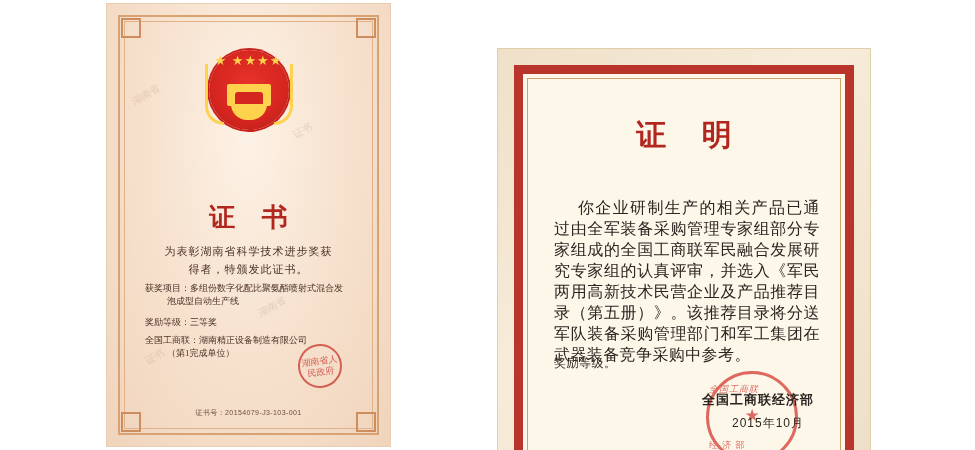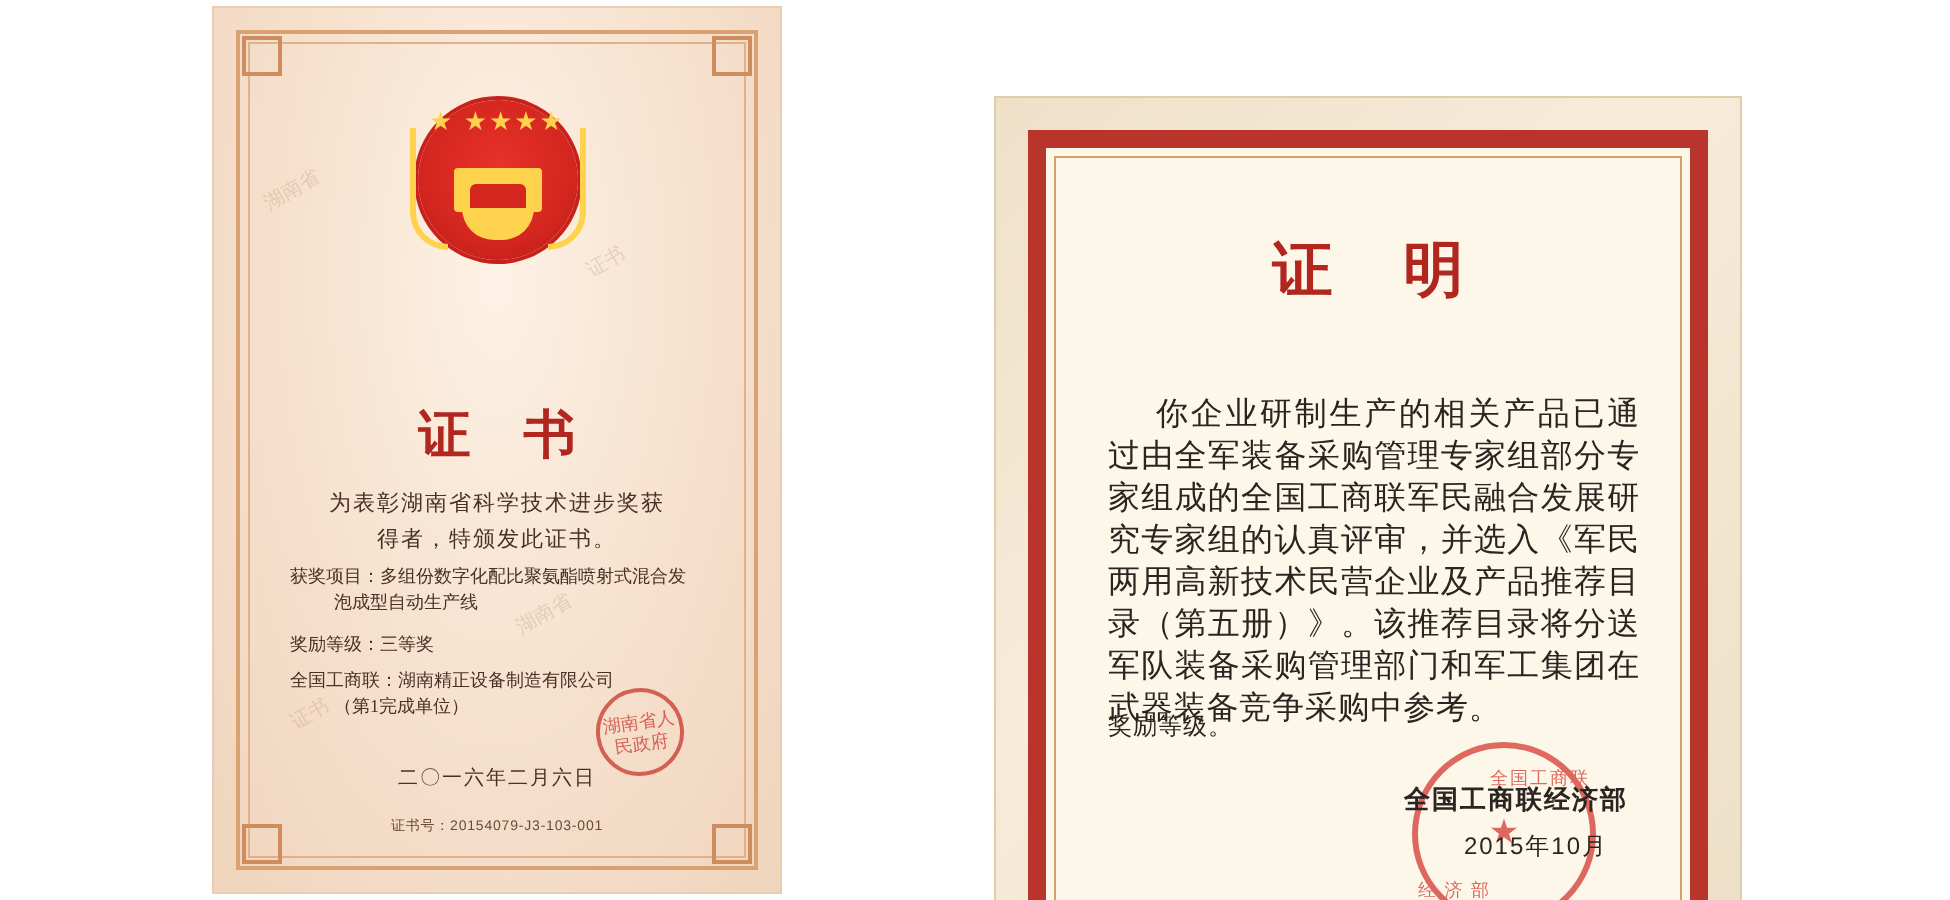--- a/index.html
+++ b/index.html
@@ -309,25 +309,26 @@
   .cert-right .big-seal .star {
     position: absolute;
     left: 50%; top: 50%;
     transform: translate(-50%, -55%);
     color: #d2322a;
     font-size: 17px;
   }
   .cert-right .big-seal .arc-top {
     position: absolute;
     left: 0; right: 0; top: 9px;
-    text-align: right;
+    text-align: left;
     color: #d2322a;
     font-family: "Liberation Serif", serif;
     font-size: 9px;
     letter-spacing: 1px;
+    font-style: italic;
   }
   .cert-right .big-seal .arc-bottom {
     position: absolute;
     left: 0; right: 0; bottom: 8px;
     text-align: left;
     color: #d2322a;
     font-family: "Liberation Serif", serif;
     font-size: 9px;
     letter-spacing: 1px;
   }
@@ -373,21 +374,20 @@
       <span class="val">泡成型自动生产线</span>
     </div>
 
     <div class="field cl-f3">
       <span>全国工商联：</span><span>湖南精正设备制造有限公司</span>
       <span class="val2">（第1完成单位）</span>
     </div>
 
     <div class="seal">湖南省人民政府</div>
 
-    <div class="date">二〇一六年二月六日</div>
     <div class="serial">证书号：20154079-J3-103-001</div>
   </div>
 
   <div class="cert-right">
     <div class="frame-red"></div>
     <div class="frame-thin"></div>
 
     <div class="heading">证 明</div>
     <div class="para">你企业研制生产的相关产品已通过由全军装备采购管理专家组部分专家组成的全国工商联军民融合发展研究专家组的认真评审，并选入《军民两用高新技术民营企业及产品推荐目录（第五册）》。该推荐目录将分送军队装备采购管理部门和军工集团在武器装备竞争采购中参考。</div>
     <div class="closing">奖励等级。</div>

